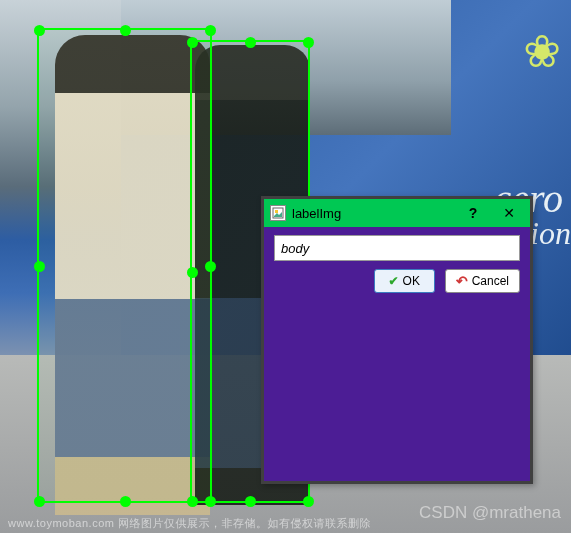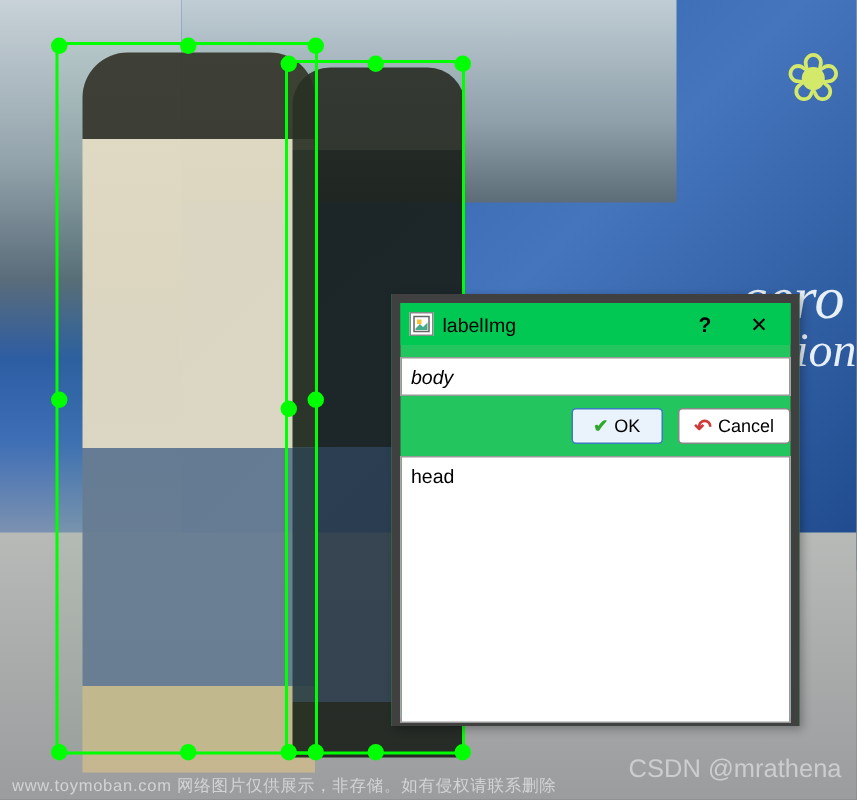--- a/index.html
+++ b/index.html
@@ -142,22 +142,22 @@
       margin-left: -5px;
       margin-top: -5px;
     }
     
     .dialog {
       position: absolute;
       top: 196px;
       left: 261px;
       width: 272px;
       height: 288px;
-      background: #22c55e;
-      border: 6px solid #404040;
+      background: #4c1d95;
+      border: 3px solid #404040;
       box-shadow: 2px 2px 6px rgba(0,0,0,0.3);
     }
     .titlebar {
       height: 28px;
       background: #00c853;
       display: flex;
       align-items: center;
       padding: 0 6px;
       gap: 6px;
     }
@@ -184,21 +184,21 @@
       justify-content: center;
       font-size: 14px;
       color: #000;
       cursor: pointer;
     }
     .titlebar-btn.helpbtn {
       font-weight: bold;
     }
     
     .dialog-body {
-      padding: 8px 0;
+      padding: 8px 10px;
     }
     .label-input {
       width: 100%;
       height: 26px;
       border: 1px solid #999;
       padding: 2px 6px;
       font-size: 13px;
       font-style: italic;
       font-family: 'Comic Sans MS', cursive, Arial;
       background: #fff;
@@ -322,20 +322,17 @@
     <div class="button-row">
       <button class="btn btn-ok">
         <span class="ok-icon">✔</span>
         <span>OK</span>
       </button>
       <button class="btn">
         <span class="cancel-icon">↶</span>
         <span>Cancel</span>
       </button>
     </div>
-    <div class="label-list">
-      <div class="label-list-item">head</div>
-    </div>
   </div>
 </div>
 
 <div class="watermark-bottom">www.toymoban.com 网络图片仅供展示，非存储。如有侵权请联系删除</div>
 <div class="watermark-right">CSDN @mrathena</div>
 
 </body></html>

